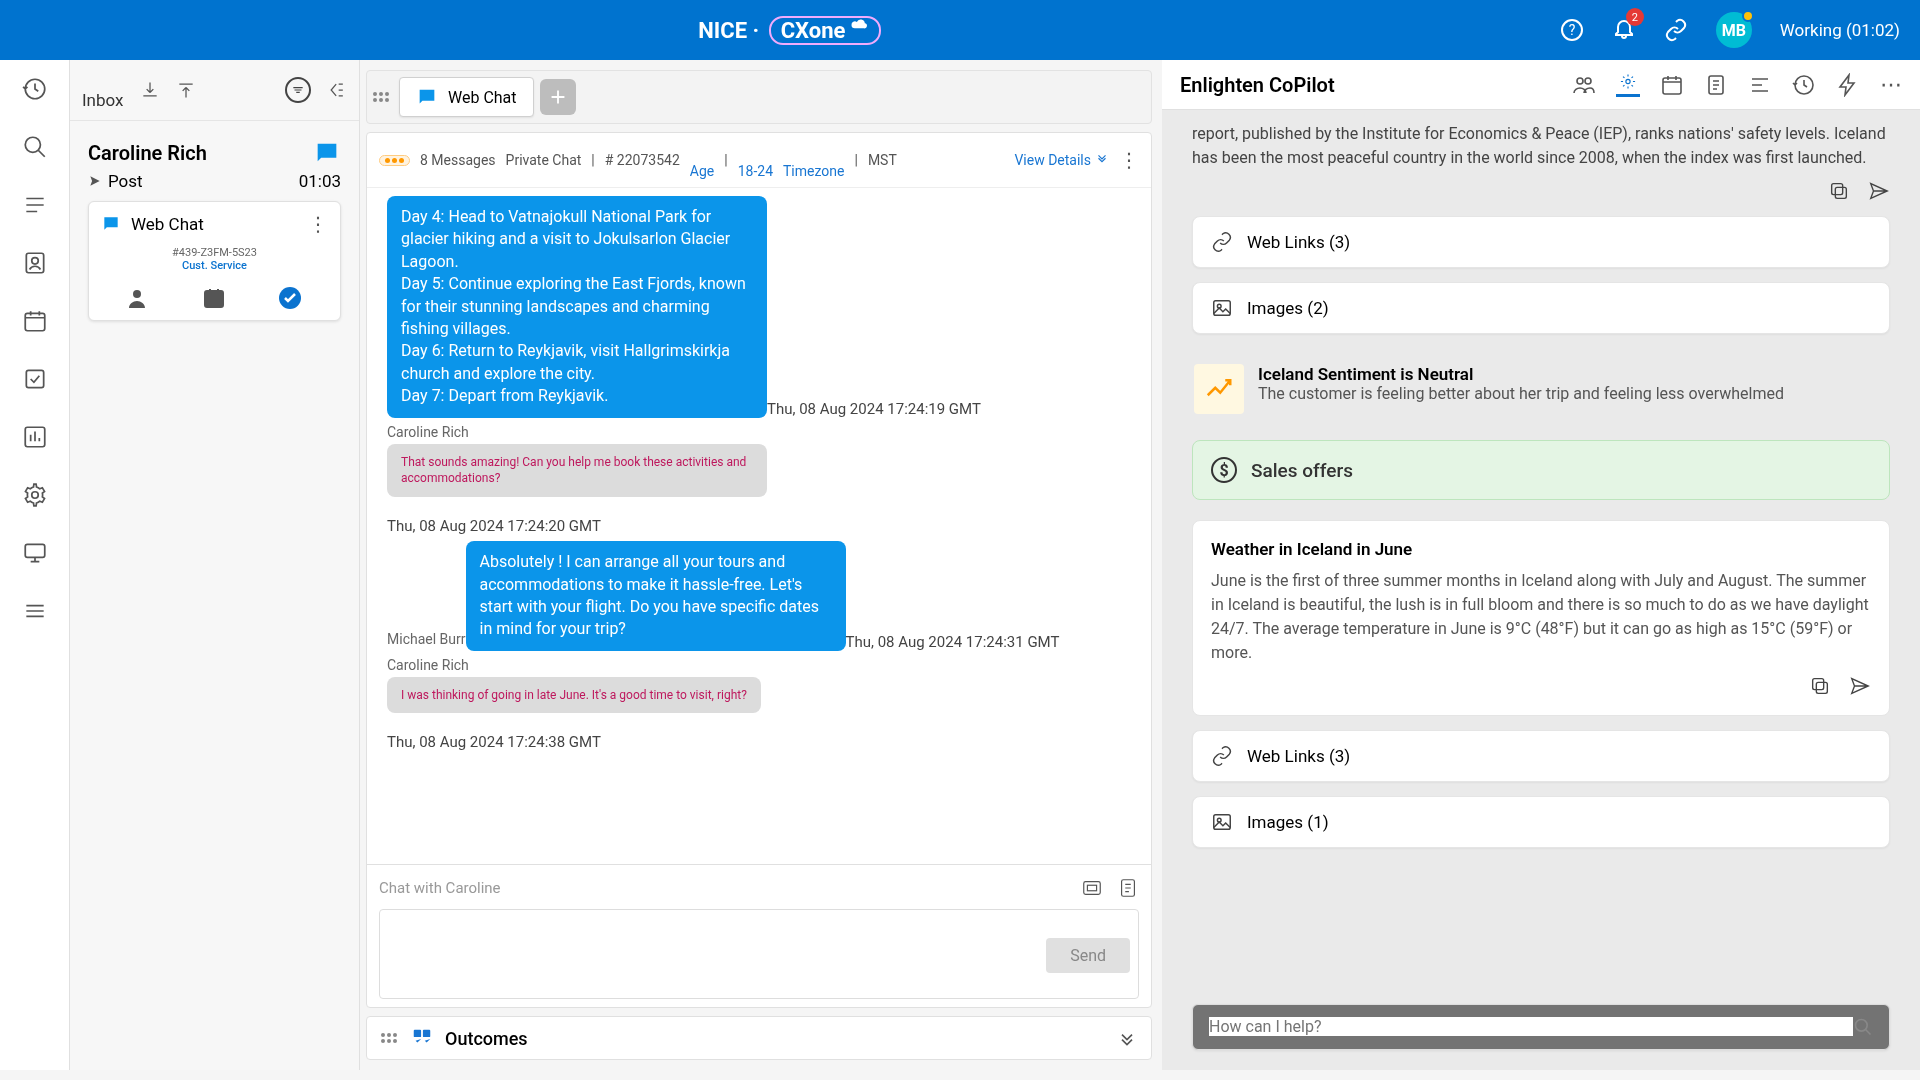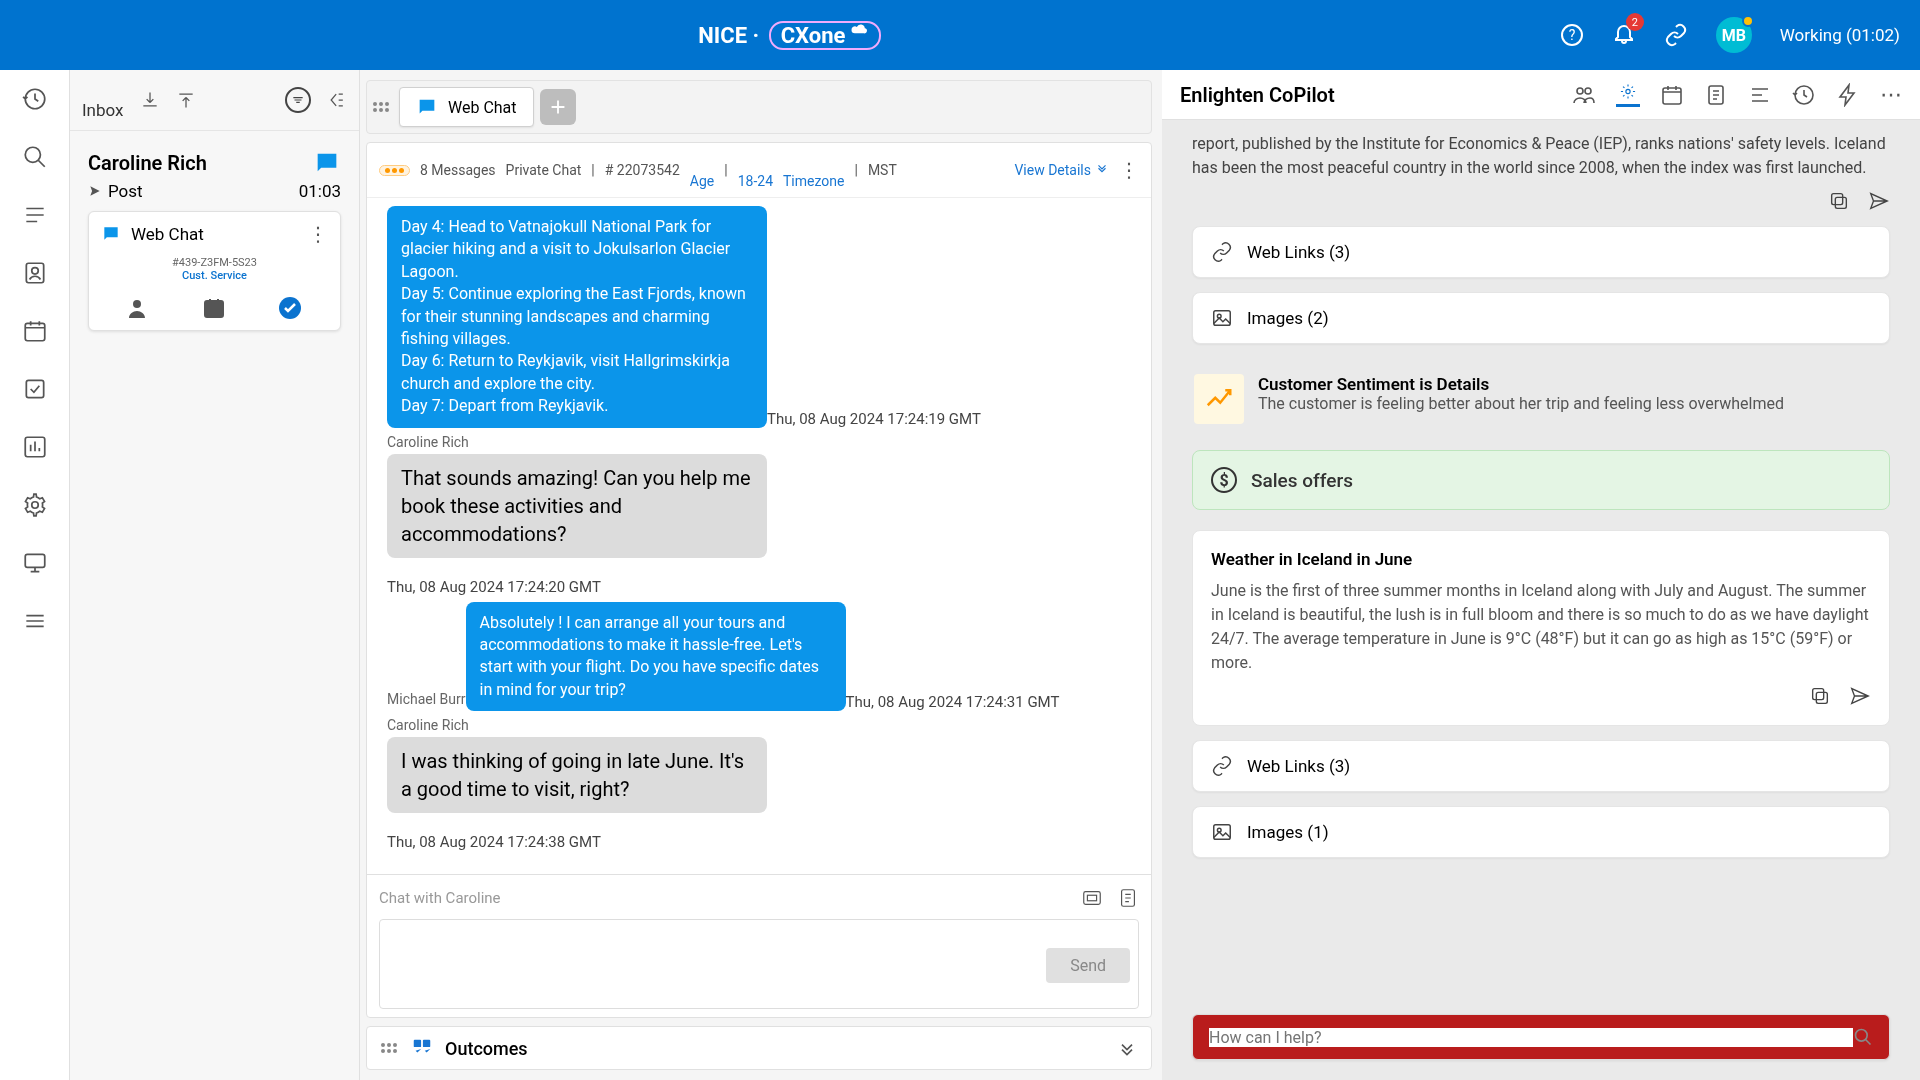--- a/index.html
+++ b/index.html
@@ -1,19 +1,19 @@
 <!DOCTYPE html>
 <html><head>
 <meta charset="utf-8">
 <style>
 * { margin: 0; padding: 0; box-sizing: border-box; font-family: -apple-system, BlinkMacSystemFont, "Segoe UI", Roboto, sans-serif; }
 body { background: #f5f5f5; width: 1920px; height: 1080px; overflow: hidden; }
 
 
-.top-header { height: 70px; background: #0073cf; display: flex; align-items: center; padding: 0 20px; color: #fff; }
+.top-header { height: 60px; background: #0073cf; display: flex; align-items: center; padding: 0 20px; color: #fff; }
 .header-logo { flex: 1; display: flex; justify-content: center; align-items: center; font-weight: bold; font-size: 22px; }
 .logo-pill { border: 2px solid #f0abfc; border-radius: 14px; padding: 0 10px; margin-left: 4px; display: inline-flex; align-items: flex-start; }
 .header-right { display: flex; align-items: center; gap: 28px; }
 .hdr-ico { width: 24px; height: 24px; fill: #fff; cursor: pointer; position: relative; }
 .hdr-bell { position: relative; }
 .bell-badge { position: absolute; top: -8px; right: -8px; background: #e53935; color: #fff; font-size: 11px; border-radius: 50%; width: 18px; height: 18px; display: flex; align-items: center; justify-content: center; }
 .avatar { width: 36px; height: 36px; border-radius: 50%; background: #00bcd4; color: #fff; display: flex; align-items: center; justify-content: center; font-weight: bold; position: relative; }
 .avatar-dot { position: absolute; top: -2px; right: -2px; width: 12px; height: 12px; border-radius: 50%; background: #ffc107; border: 2px solid #0073cf; }
 .status-text { font-size: 17px; }
 
@@ -61,21 +61,21 @@
 .dots-ico { display:inline-flex; gap:2px; background:#fff3e0; padding:2px 5px; border-radius:10px; border:1px solid #ffcc80; }
 .dots-ico span { width:5px; height:5px; background:#ff9800; border-radius:50%; }
 .meta-blue { color:#1976d2;margin-top:22px; }
 .meta-spacer { flex:1; }
 .view-details { color:#1976d2; cursor:pointer; display:flex; align-items:center; gap:4px; }
 .chat-scroll { flex:1; overflow-y:auto; padding: 8px 50px 12px 20px; position:relative; }
 .msg-group-agent { display:flex; flex-direction:row; align-items:flex-end; margin-bottom:6px; }
 .msg-group-cust { display:flex; flex-direction:column; align-items:flex-start; margin-bottom:6px; }
 .sender { font-size:14px; color:#666; margin-bottom:4px; }
 .bubble-agent { background:#0b95ea; color:#fff; padding:10px 14px; border-radius:8px; max-width:380px; font-size:16px; line-height:1.4; }
-.bubble-cust { background:#dcdcdc; color:#000000; padding:10px 14px; border-radius:8px; max-width:380px; font-size:20px; line-height:1.4; }
+.bubble-cust { background:#dcdcdc; color:#be185d; padding:10px 14px; border-radius:8px; max-width:380px; font-size:12px; line-height:1.4; }
 .timestamp { font-size:15px; color:#444; margin-top:20px; }
 .chat-input-area { border-top:1px solid #e0e0e0; padding:8px 12px; }
 .cia-top { display:flex; align-items:center; justify-content:space-between; color:#999; font-size:15px; padding:4px 0; }
 .cia-ri { display:flex; gap:14px; }
 .ci-ico { width:22px; height:22px; stroke:#555; fill:none; stroke-width:1.3; cursor:pointer; }
 .cia-box { border:1px solid #ddd; border-radius:4px; height:90px; margin-top:6px; position:relative; }
 .send-btn { position:absolute; bottom:25px; right:8px; background:#e0e0e0; color:#888; padding:8px 24px; border-radius:4px; border:none; font-size:16px; }
 .outcomes-bar { background:#fff; border:1px solid #e0e0e0; border-radius:4px; padding:10px 14px; display:flex; align-items:center; gap:12px; font-size:18px; font-weight:500; }
 .oc-drag { display:flex; flex-wrap:wrap; width:18px; gap:2px; }
 .oc-drag span{width:4px;height:4px;background:#888;border-radius:50%;}
@@ -99,21 +99,21 @@
 .sent-ico-box { width:50px; height:50px; background:#fff8e1; display:flex; align-items:center; justify-content:center; border-radius:4px; }
 .sent-ico { width:30px; height:30px; stroke:#ff9800; fill:none; stroke-width:2; }
 .sent-title { font-weight:600; font-size:17px; }
 .sent-desc { font-size:16px; color:#555; }
 .sales-card { background:#e4f5e4; border:1px solid #bde5bd; border-radius:8px; padding:16px 18px; display:flex; align-items:center; gap:14px; margin-top:22px; font-size:19px; font-weight:500; color:#333; }
 .dollar-circle { width:26px; height:26px; border:2px solid #333; border-radius:50%; display:flex; align-items:center; justify-content:center; font-size:16px; font-weight:bold; }
 .weather-card { background:#fff; border:1px solid #e5e5e5; border-radius:8px; padding:18px; margin-top:20px; }
 .wc-title { font-weight:600; font-size:17px; margin-bottom:10px; }
 .wc-body { font-size:16px; color:#555; line-height:1.5; }
 .cp-input-wrap { padding: 14px 30px 20px; }
-.cp-input { background:#b91c1c; border:1px solid #ddd; border-radius:6px; padding:12px 16px; display:flex; align-items:center; box-shadow:0 1px 3px rgba(0,0,0,0.08); }
+.cp-input { background:#737373; border:1px solid #ddd; border-radius:6px; padding:12px 16px; display:flex; align-items:flex-start; box-shadow:0 1px 3px rgba(0,0,0,0.08); }
 .cp-input-field { flex:1; border:none; outline:none; font-size:16px; color:#666; }
 .cp-search { width:20px; height:20px; stroke:#888; fill:none; stroke-width:2; }
 
 
 .chat-scroll-wrap{position:relative; flex:1; display:flex; min-height:0;}
 .chat-scroll-wrap .chat-scroll{flex:1;}
 </style>
 </head>
 <body>
 
@@ -437,21 +437,21 @@
         <span>Images (2)</span>
       </div>
 
       <div class="sentiment-card">
         <div class="sent-ico-box">
           <svg class="sent-ico" viewBox="0 0 24 24">
               <path d="M3 17l6-6 4 4 8-10M17 5h4v4"></path>
             </svg>
         </div>
         <div>
-          <div class="sent-title">Customer Sentiment is Details</div>
+          <div class="sent-title">Iceland Sentiment is Neutral</div>
           <div class="sent-desc">The customer is feeling better about her trip and feeling less overwhelmed</div>
         </div>
       </div>
 
       <div class="sales-card">
         <span class="dollar-circle">$</span>
         <span>Sales offers</span>
       </div>
 
       <div class="weather-card">

